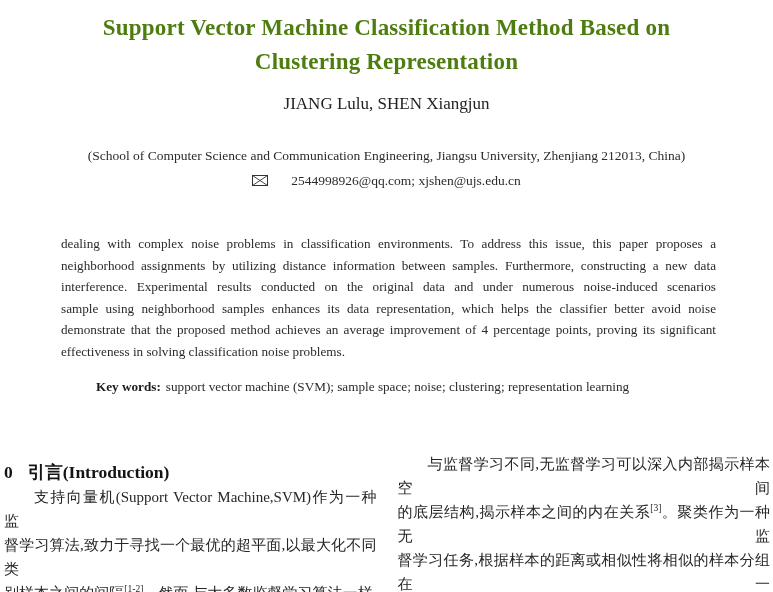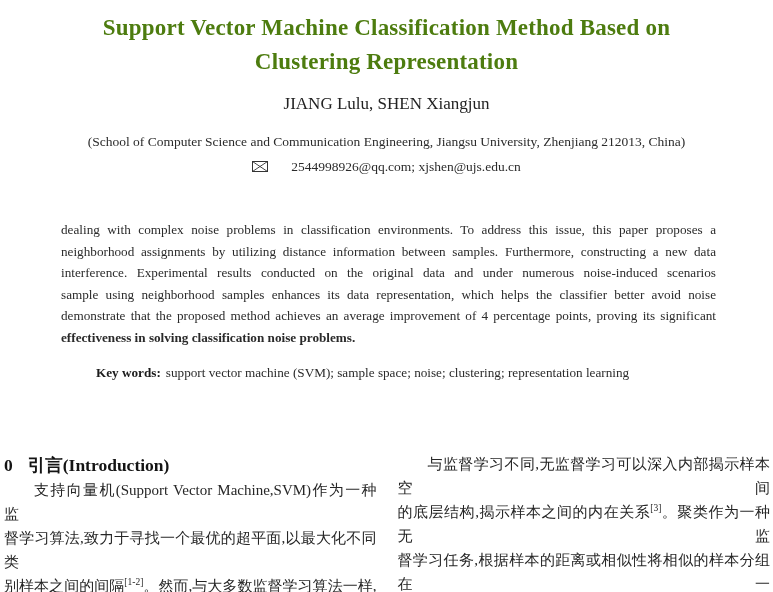--- a/index.html
+++ b/index.html
@@ -25,21 +25,21 @@
     text-align: center;
     font-size: 17px;
     line-height: 18px;
     margin-top: 16px;
     color: #222222;
   }
   .affil {
     text-align: center;
     font-size: 13.5px;
     line-height: 17px;
-    margin-top: 20px;
+    margin-top: 34px;
     color: #2b2b2b;
   }
   .email-line {
     margin-top: 8px;
     display: flex;
     justify-content: center;
     align-items: center;
     gap: 23px;
     font-size: 13.5px;
     line-height: 17px;
@@ -49,21 +49,21 @@
   .env-icon svg { display: block; width: 16px; height: 11px; }
 
   .abs {
     width: 655px;
     margin: 44px 0 0 61px;
     font-size: 13.2px;
     line-height: 21.6px;
     color: #2a2a2a;
   }
   .jl { text-align: justify; text-align-last: justify; }
-  .jl-end { text-align: justify; text-align-last: left; font-weight: bold; }
+  .jl-end { text-align: justify; text-align-last: left; }
   .ind35 { text-indent: 35px; }
   .lbl { font-weight: 700; margin-right: 5px; color: #1c1c1c; }
   .kw-line { margin-top: 13px; text-indent: 35px; }
 
   .cols {
     position: absolute;
     left: 4px;
     right: 3px;
     top: 452px;
     display: flex;
@@ -72,20 +72,21 @@
     line-height: 24px;
     color: #262626;
   }
   .col { flex: 1; min-width: 0; }
   .sec-head {
     font-size: 17.5px;
     font-weight: 700;
     line-height: 26px;
     color: #141414;
     white-space: nowrap;
+    margin-top: 7px;
   }
   .sec-title { margin-left: 15px; }
   .cl { text-align: justify; text-align-last: justify; }
   .ind2em { text-indent: 2em; }
   sup.ref {
     font-size: 9.5px;
     line-height: 0;
     vertical-align: 6px;
     letter-spacing: 0;
   }

